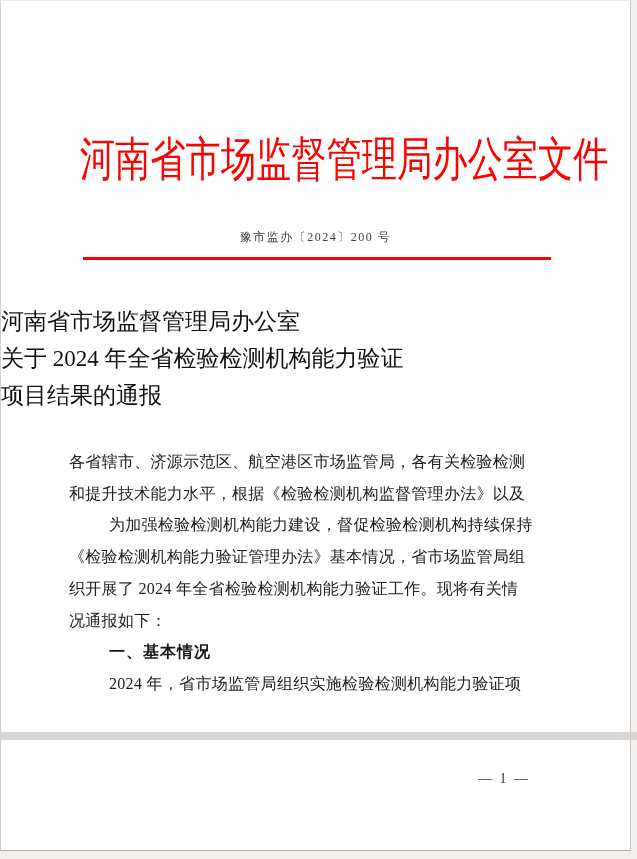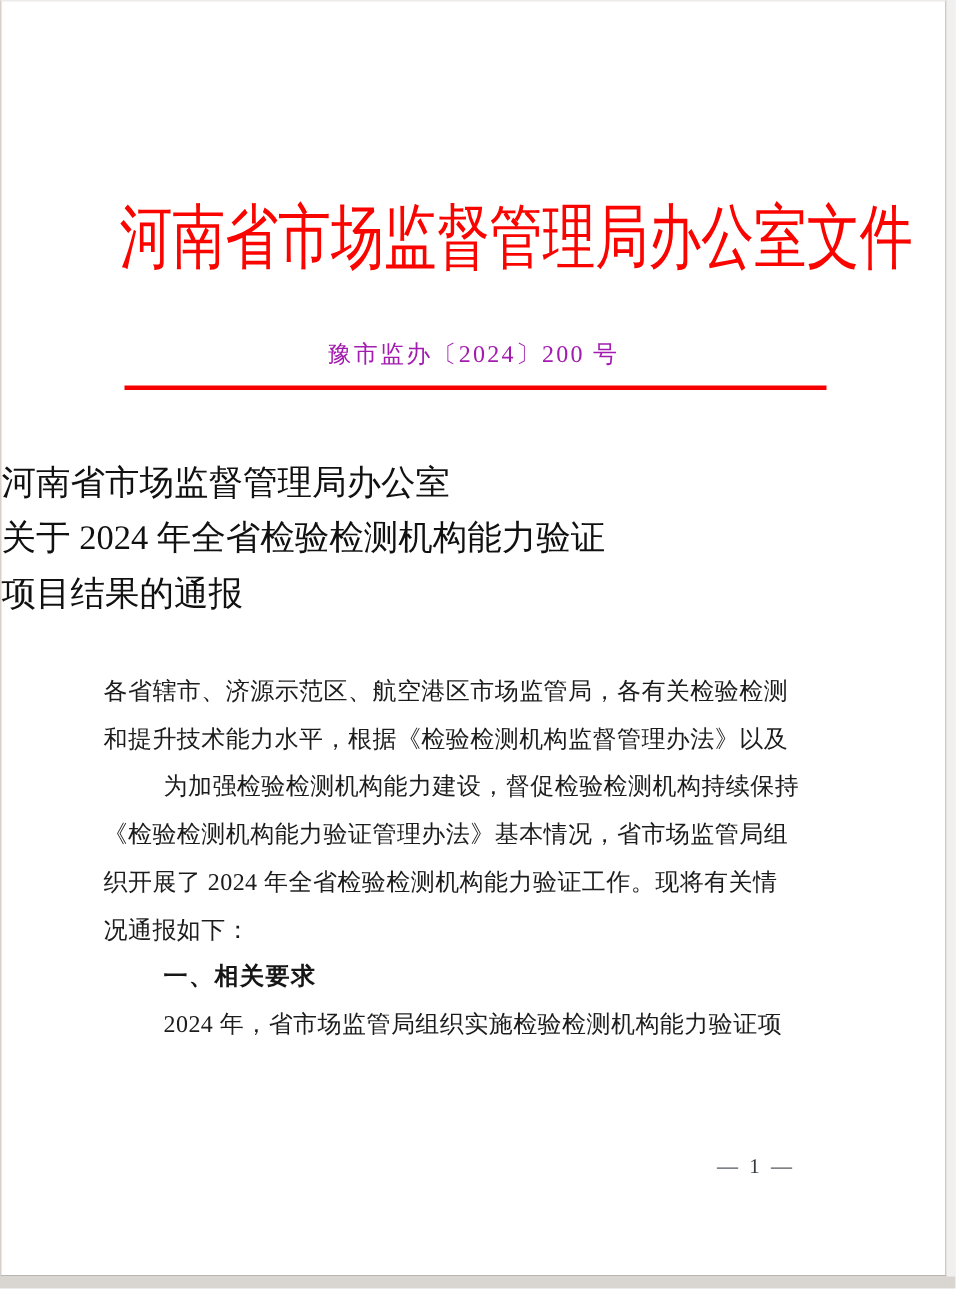--- a/index.html
+++ b/index.html
@@ -8,21 +8,21 @@
     --ink: #1c1c1c;
     --page-bg: #ffffff;
   }
   html,body{
     margin:0; padding:0;
     width:637px; height:859px;
     background:#f2f0ee;
     overflow:hidden;
     font-family:"Liberation Serif","DejaVu Serif",serif;
   }
-  .stage{ position:relative; width:637px; height:859px; }
+  .stage{ position:relative; width:637px; height:740px; }
 
   
   .page{
     position:absolute; left:0; top:0;
     width:631px; height:851px;
     box-sizing:border-box;
     background:var(--page-bg);
     border-left:1px solid #d5d0cc;
     border-right:1px solid #cfcac6;
     border-top:1px solid #edebe9;
@@ -39,23 +39,23 @@
     text-align:center;
     font-size:47px; line-height:58px;
     color:var(--red-masthead);
     white-space:nowrap;
     transform:scaleX(0.75);
     transform-origin:50% 50%;
   }
   .doc-number{
     position:absolute; top:226px; left:0; width:100%;
     text-align:center;
-    font-size:16px; line-height:20px;
+    font-size:12px; line-height:20px;
     letter-spacing:1.5px;
-    color:#a21caf;
+    color:#404040;
   }
   .red-rule{
     position:absolute; top:256px; left:82px;
     width:468px; height:3px;
     background:var(--red-rule);
   }
 
   .doc-title{
     position:absolute; top:302px; left:0; width:100%;
     text-align:left;
@@ -104,21 +104,21 @@
         <div class="line">项目结果的通报</div>
       </div>
 
     <div class="body-text">
         <div class="line">各省辖市、济源示范区、航空港区市场监管局，各有关检验检测</div>
         <div class="line">和提升技术能力水平，根据《检验检测机构监督管理办法》以及</div>
         <div class="line indent">为加强检验检测机构能力建设，督促检验检测机构持续保持</div>
         <div class="line">《检验检测机构能力验证管理办法》基本情况，省市场监管局组</div>
         <div class="line">织开展了 2024 年全省检验检测机构能力验证工作。现将有关情</div>
         <div class="line">况通报如下：</div>
-        <div class="line indent bold">一、相关要求</div>
+        <div class="line indent bold">一、基本情况</div>
         <div class="line indent">2024 年，省市场监管局组织实施检验检测机构能力验证项</div>
       </div>
 
     <div class="page-number">— 1 —</div>
 
   </div>
   <div class="bottom-band"></div>
 </div>
 
 </body></html>

